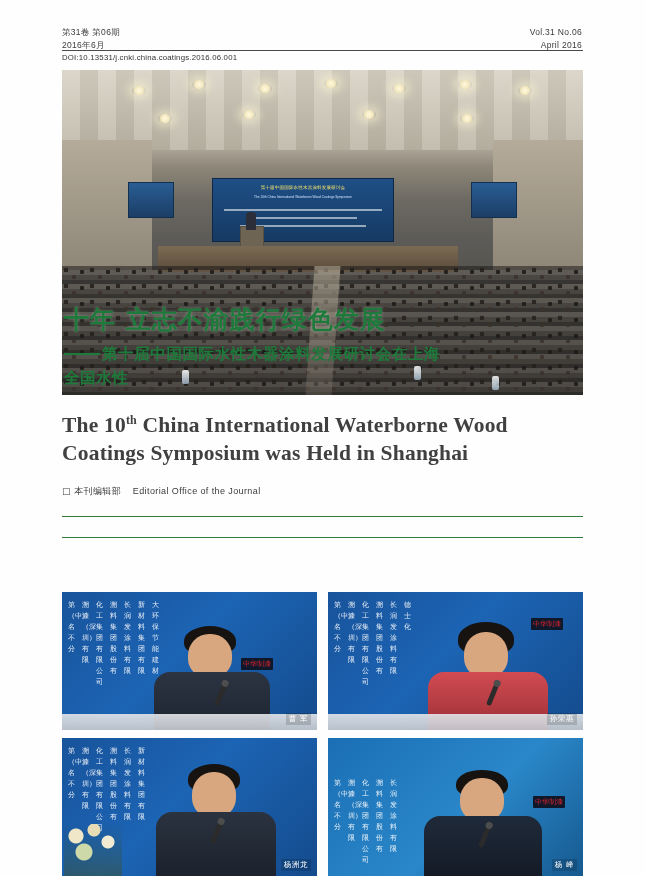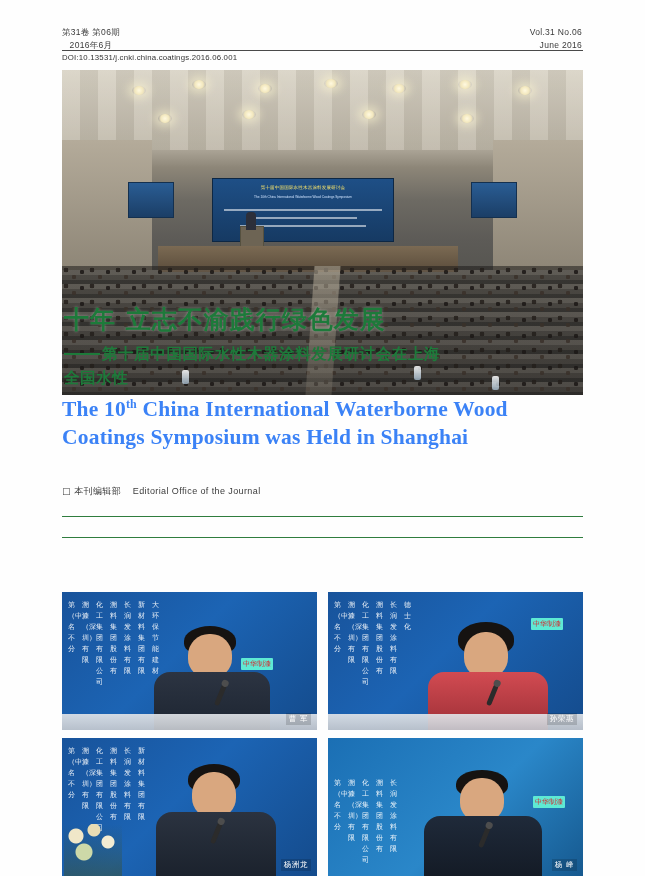--- a/index.html
+++ b/index.html
@@ -33,21 +33,20 @@
     width: 520px;
     height: 34px;
     font-size: 8.5px;
     color: #3a3a3a;
   }
   .rh-left {
     position: absolute;
     left: 0; top: 0;
     line-height: 13px;
     letter-spacing: .3px;
-    text-align: center;
   }
   .rh-center {
     position: absolute;
     left: 50%;
     transform: translateX(-50%);
     top: 0;
     text-align: center;
     line-height: 13px;
   }
   .rh-center .cn {
@@ -274,27 +273,27 @@
     left: 2px;
     top: 48px;
     width: 36px;
     height: 2px;
     background: #1d7a3a;
   }
   
   .en-head {
     position: absolute;
     left: 62px;
-    top: 390px;
+    top: 406px;
     width: 521px;
     font-family: "Liberation Serif", serif;
     font-weight: bold;
     font-size: 21.5px;
     line-height: 28px;
-    color: #3b82f6;
+    color: #404040;
     letter-spacing: .2px;
   }
   .en-head sup {
     font-size: 12px;
     vertical-align: super;
   }
   
   .byline {
     position: absolute;
     left: 62px;
@@ -455,21 +454,21 @@
       linear-gradient(to bottom, rgba(70,90,50,0.0), rgba(60,80,45,0.5));
   }
   .table-front {
     position: absolute;
     left: 0; right: 0; bottom: 0;
     height: 16px;
     background: linear-gradient(to bottom, rgba(225,228,232,0.92), rgba(196,200,206,0.92));
   }
   .logo-chip {
     position: absolute;
-    background: #5eead4;
+    background: #0f172a;
     color: #d7262c;
     font-family: "DejaVu Sans", sans-serif;
     font-size: 7px;
     line-height: 12px;
     text-align: center;
     padding: 0 2px;
     border-radius: 1px;
   }
 </style>
 </head>
@@ -478,21 +477,21 @@
 <div class="page">
   <div class="sheet">
 
     <div class="runhead">
       <div class="rh-left">
         <div>第31卷 第06期</div>
         <div>2016年6月</div>
       </div>
       <div class="rh-right">
         <div>Vol.31  No.06</div>
-        <div>June 2016</div>
+        <div>April 2016</div>
       </div>
     </div>
     <div class="rule-top"></div>
     <div class="doi">DOI:10.13531/j.cnki.china.coatings.2016.06.001</div>
 
     <div class="hero">
       <div class="hall"></div>
       <div class="ceiling"></div>
 
       <div class="spot" style="left:70px;  top:16px;"></div>

